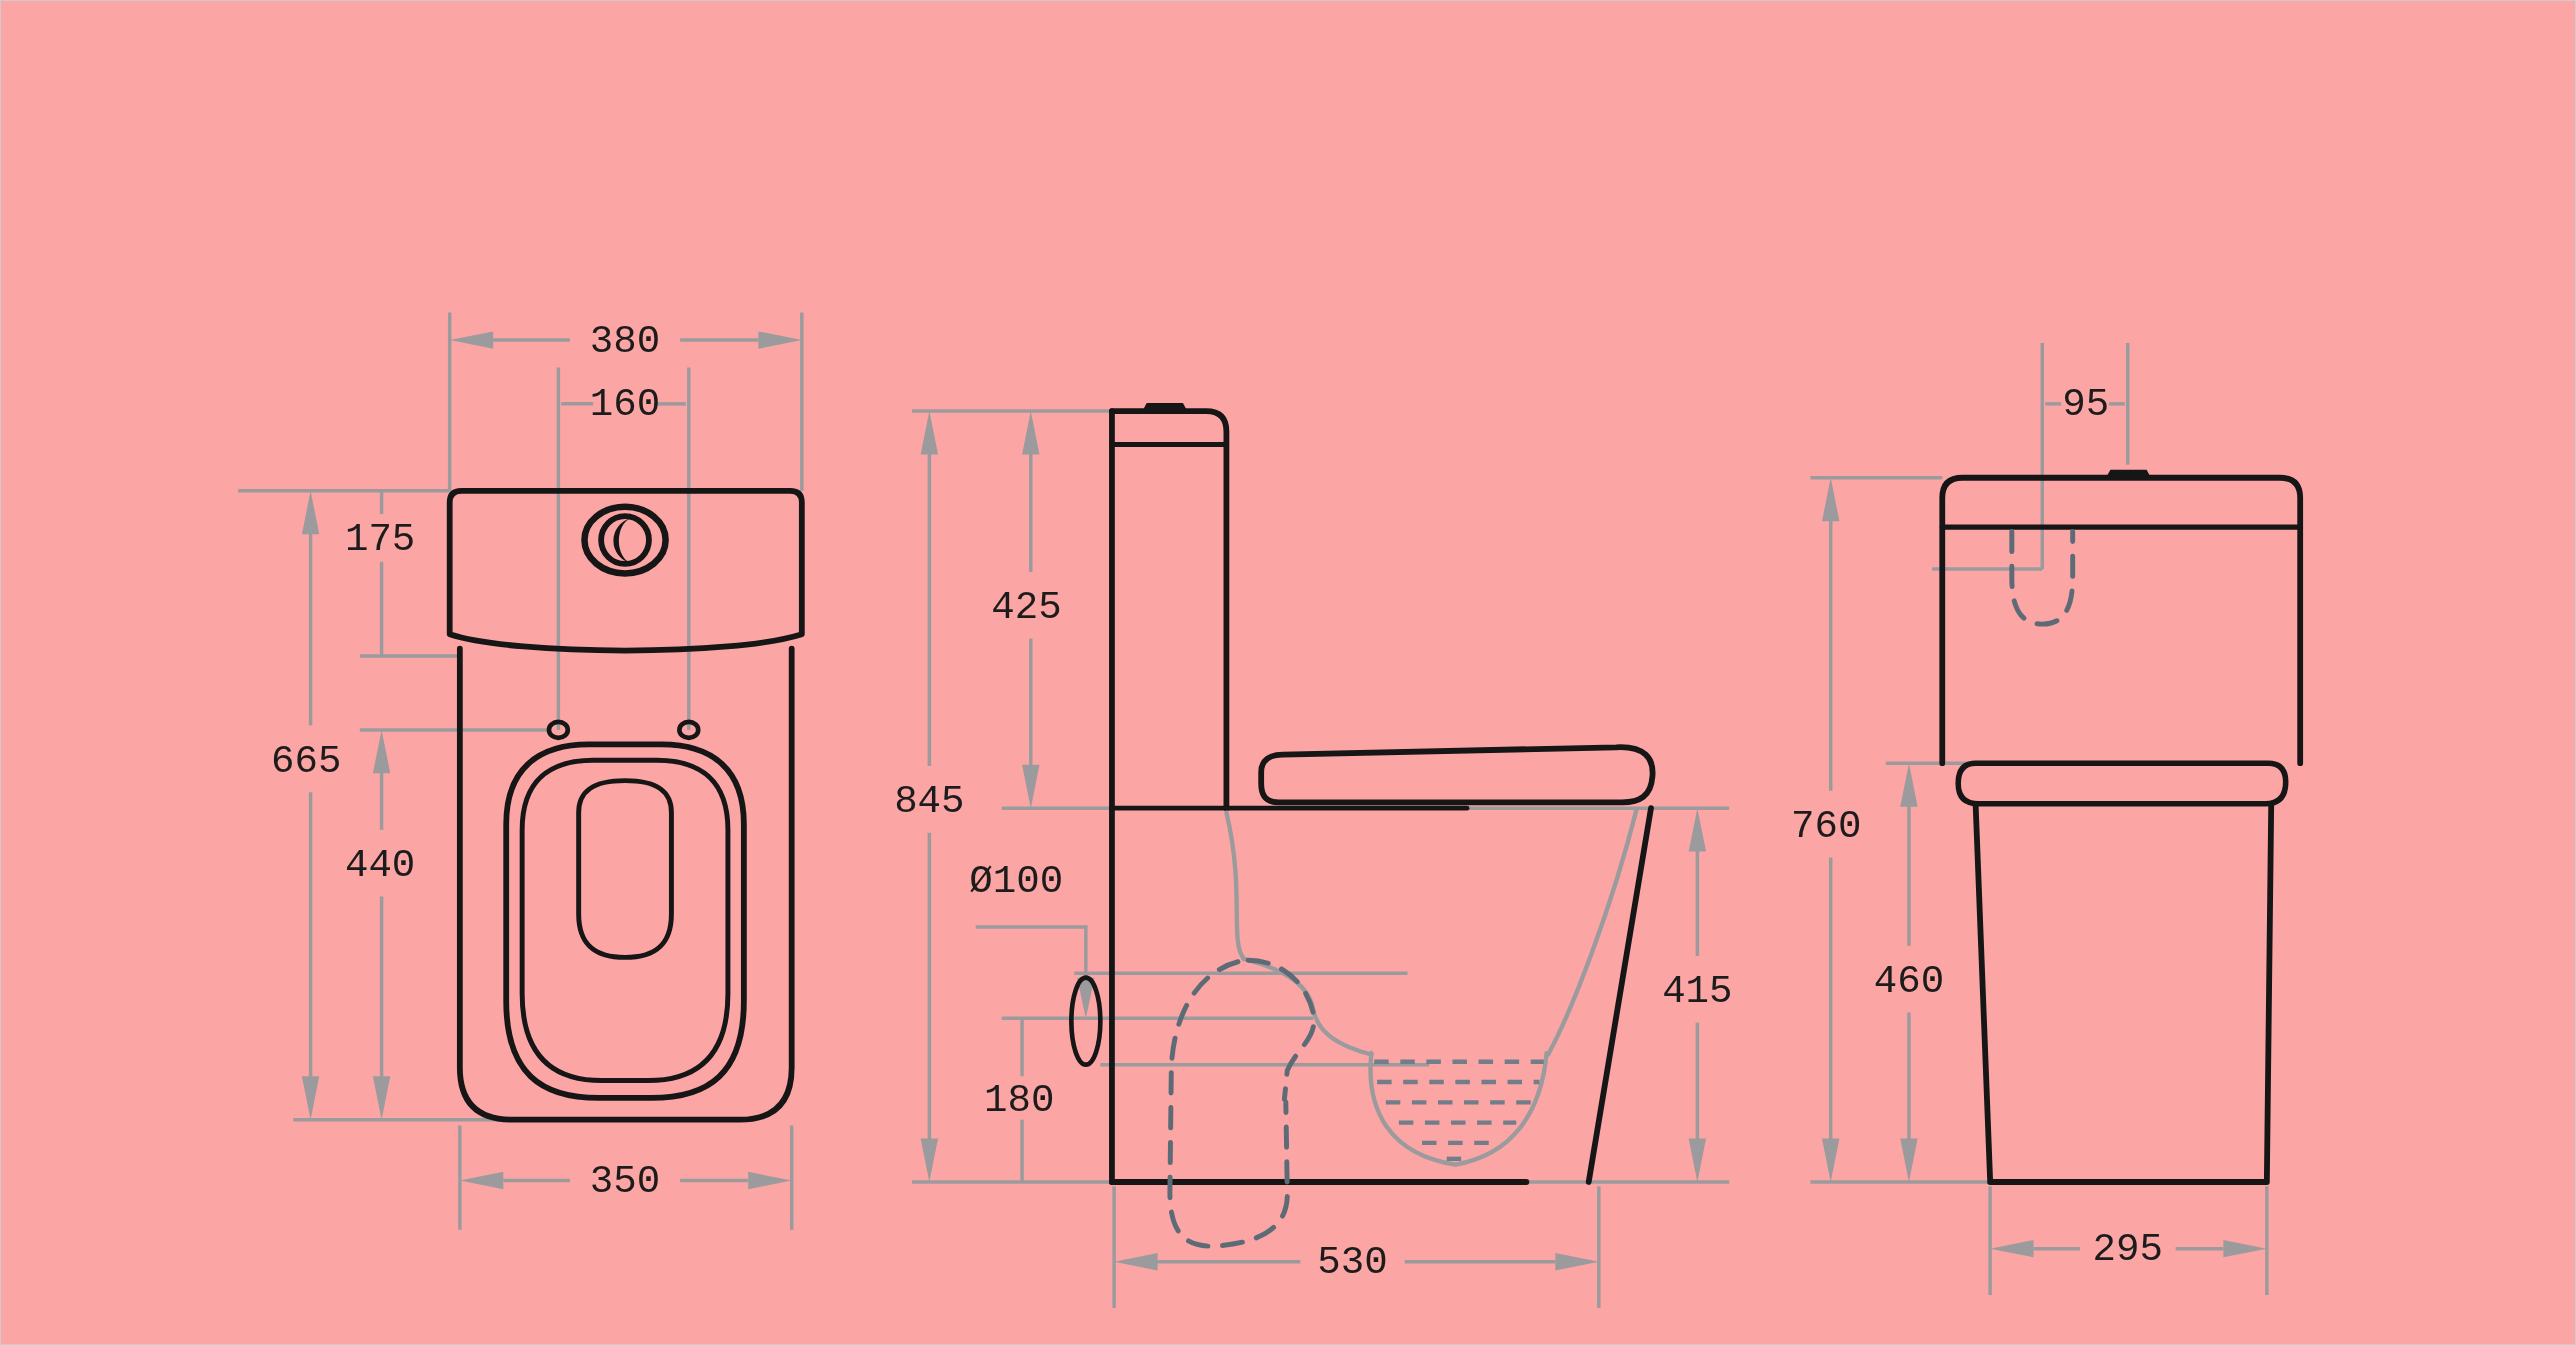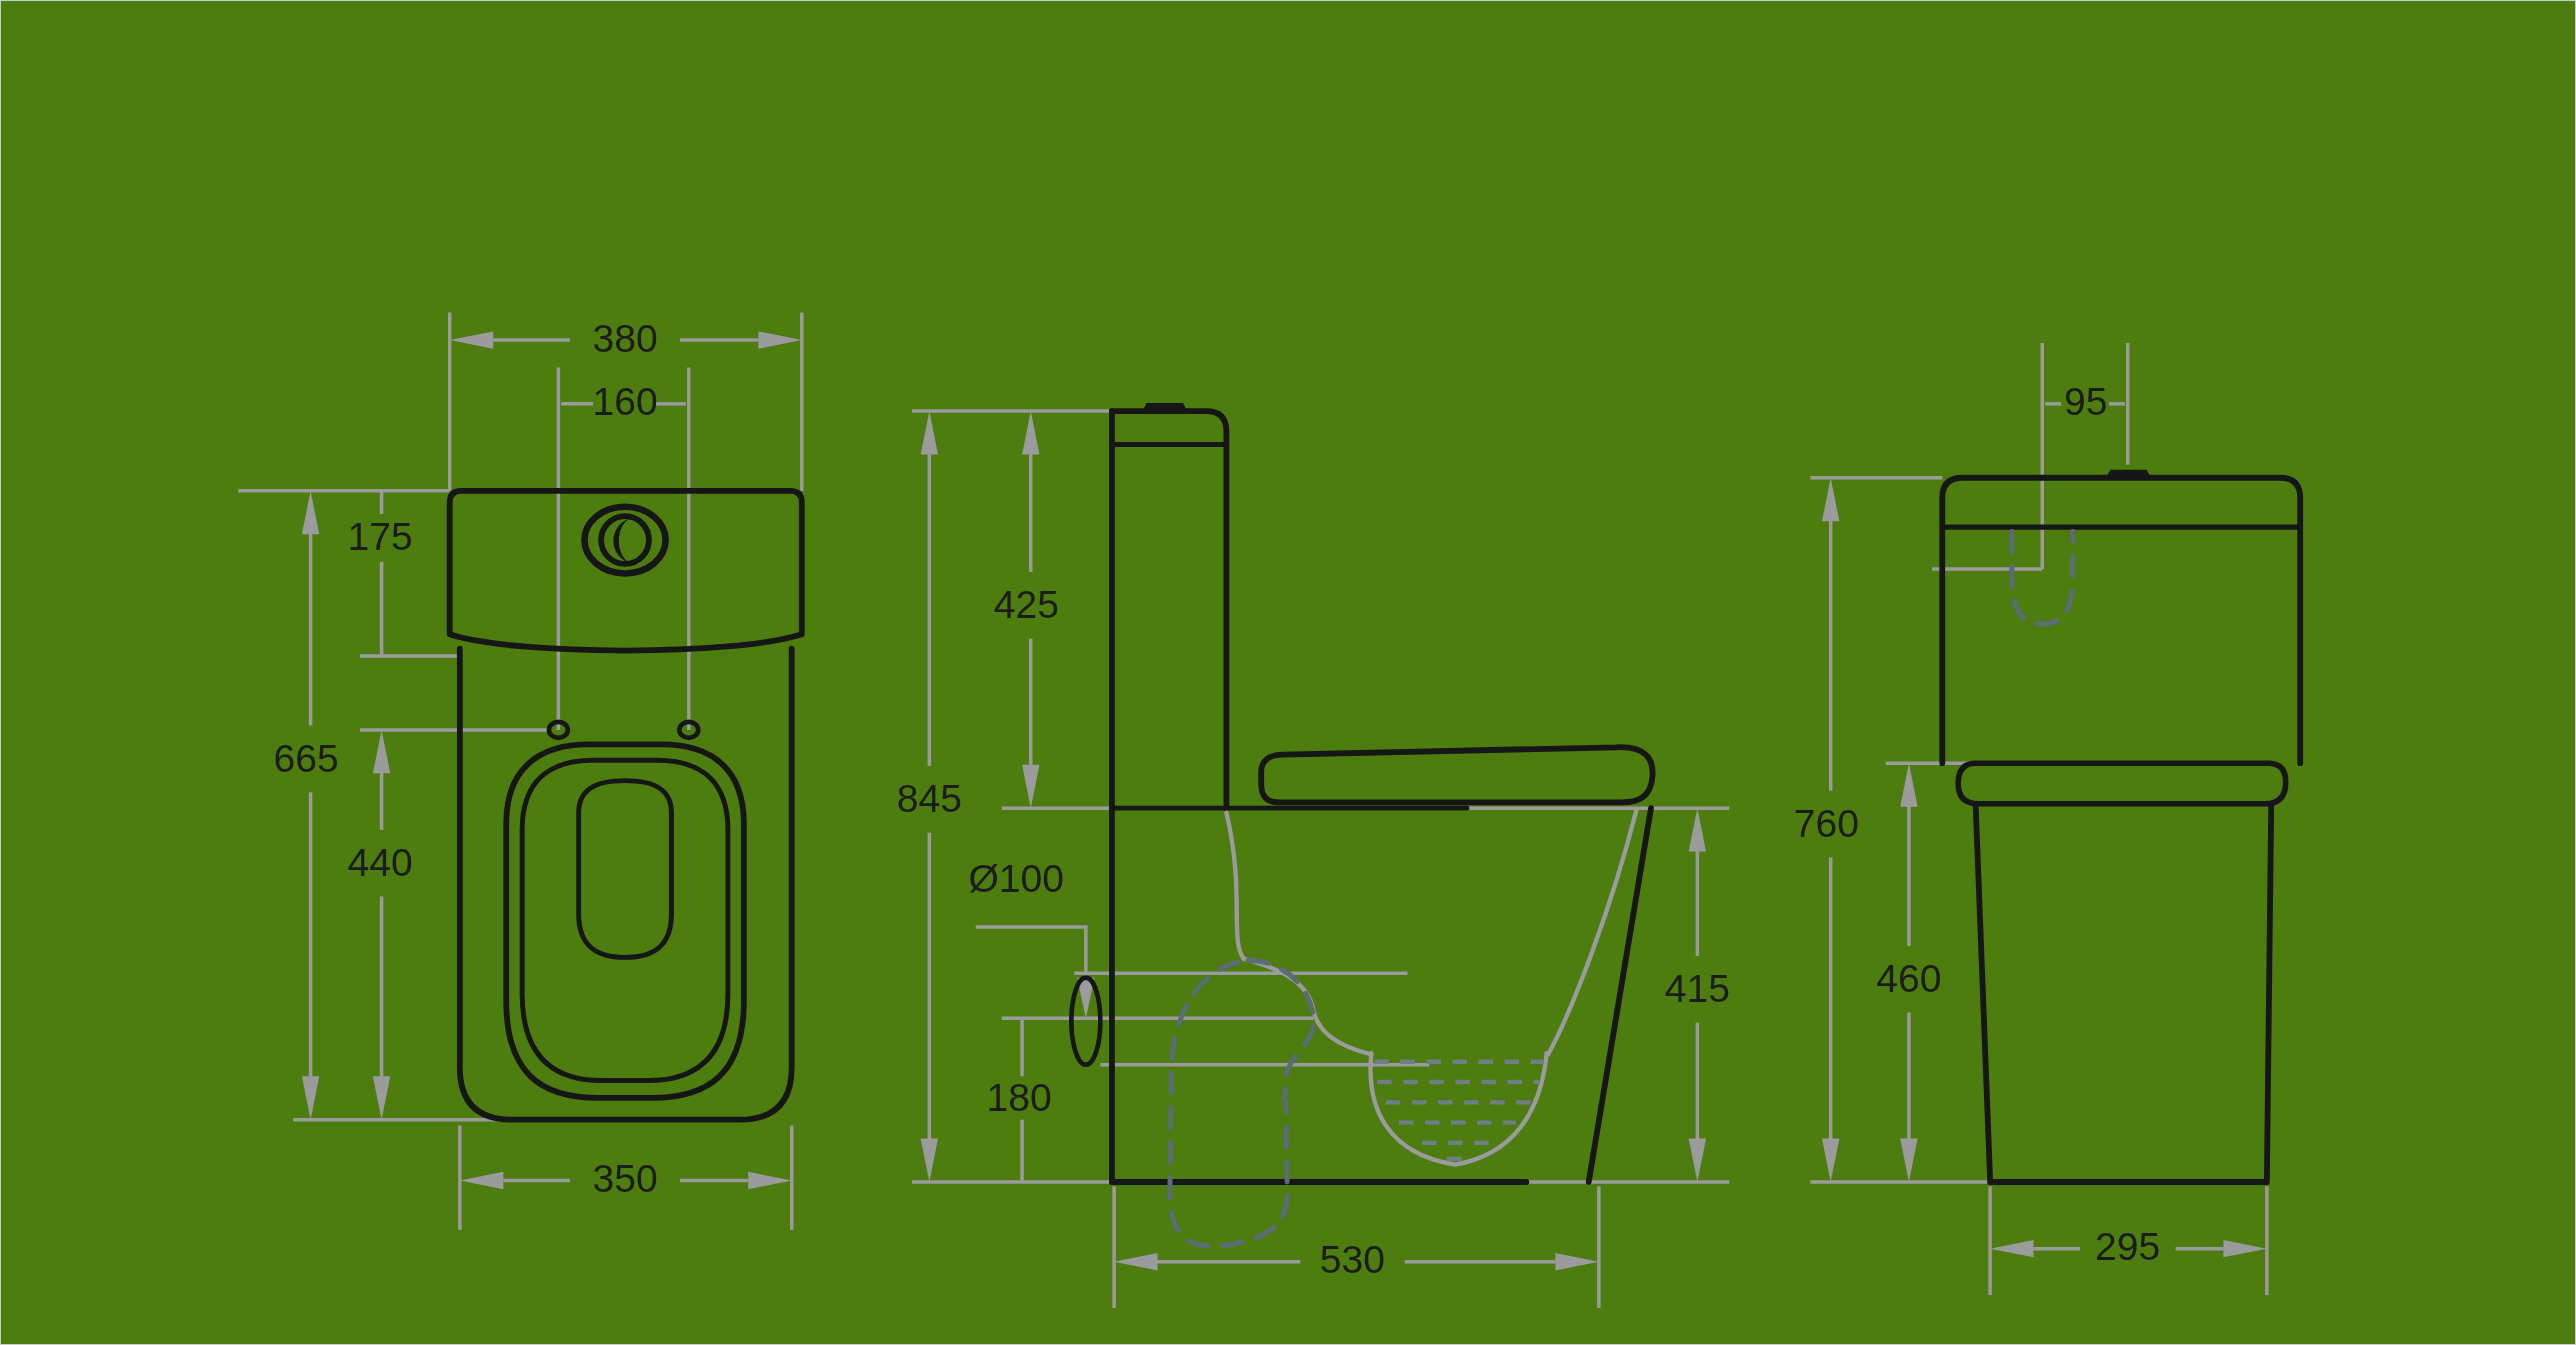--- a/index.html
+++ b/index.html
@@ -1,23 +1,23 @@
 <!DOCTYPE html>
 <html style="font-size:11.6px"><head>
 <meta charset="utf-8">
 <style>
   html,body{margin:0;padding:0;background:#ffffff;}
   .canvas{
     position:relative;
     width:100vw;
     aspect-ratio:1775/927;
     box-sizing:border-box;
-    background:#4d7c0f;
+    background:#fca5a5;
     border:1.5px solid #cccccd;
-    font-family:Liberation Sans, sans-serif;
+    font-family:Liberation Mono, monospace;
   }
   svg{display:block;width:100%;height:100%;}
   .blk{stroke:#161616;fill:none;stroke-linecap:round;stroke-linejoin:round;}
   .dim{stroke:#9b9b9d;fill:none;stroke-width:2.4;stroke-linecap:butt;}
   .arr{fill:#9b9b9d;stroke:none;}
   .trap{stroke:#5d6b77;fill:none;stroke-width:3.4;stroke-linecap:round;stroke-dasharray:14 10;}
   .hatch{stroke:#717d88;fill:none;stroke-width:3;stroke-linecap:butt;stroke-dasharray:10 8;}
   .lbl{fill:#1c1c1c;font-size:27px;text-anchor:middle;}
 </style>
 </head>

